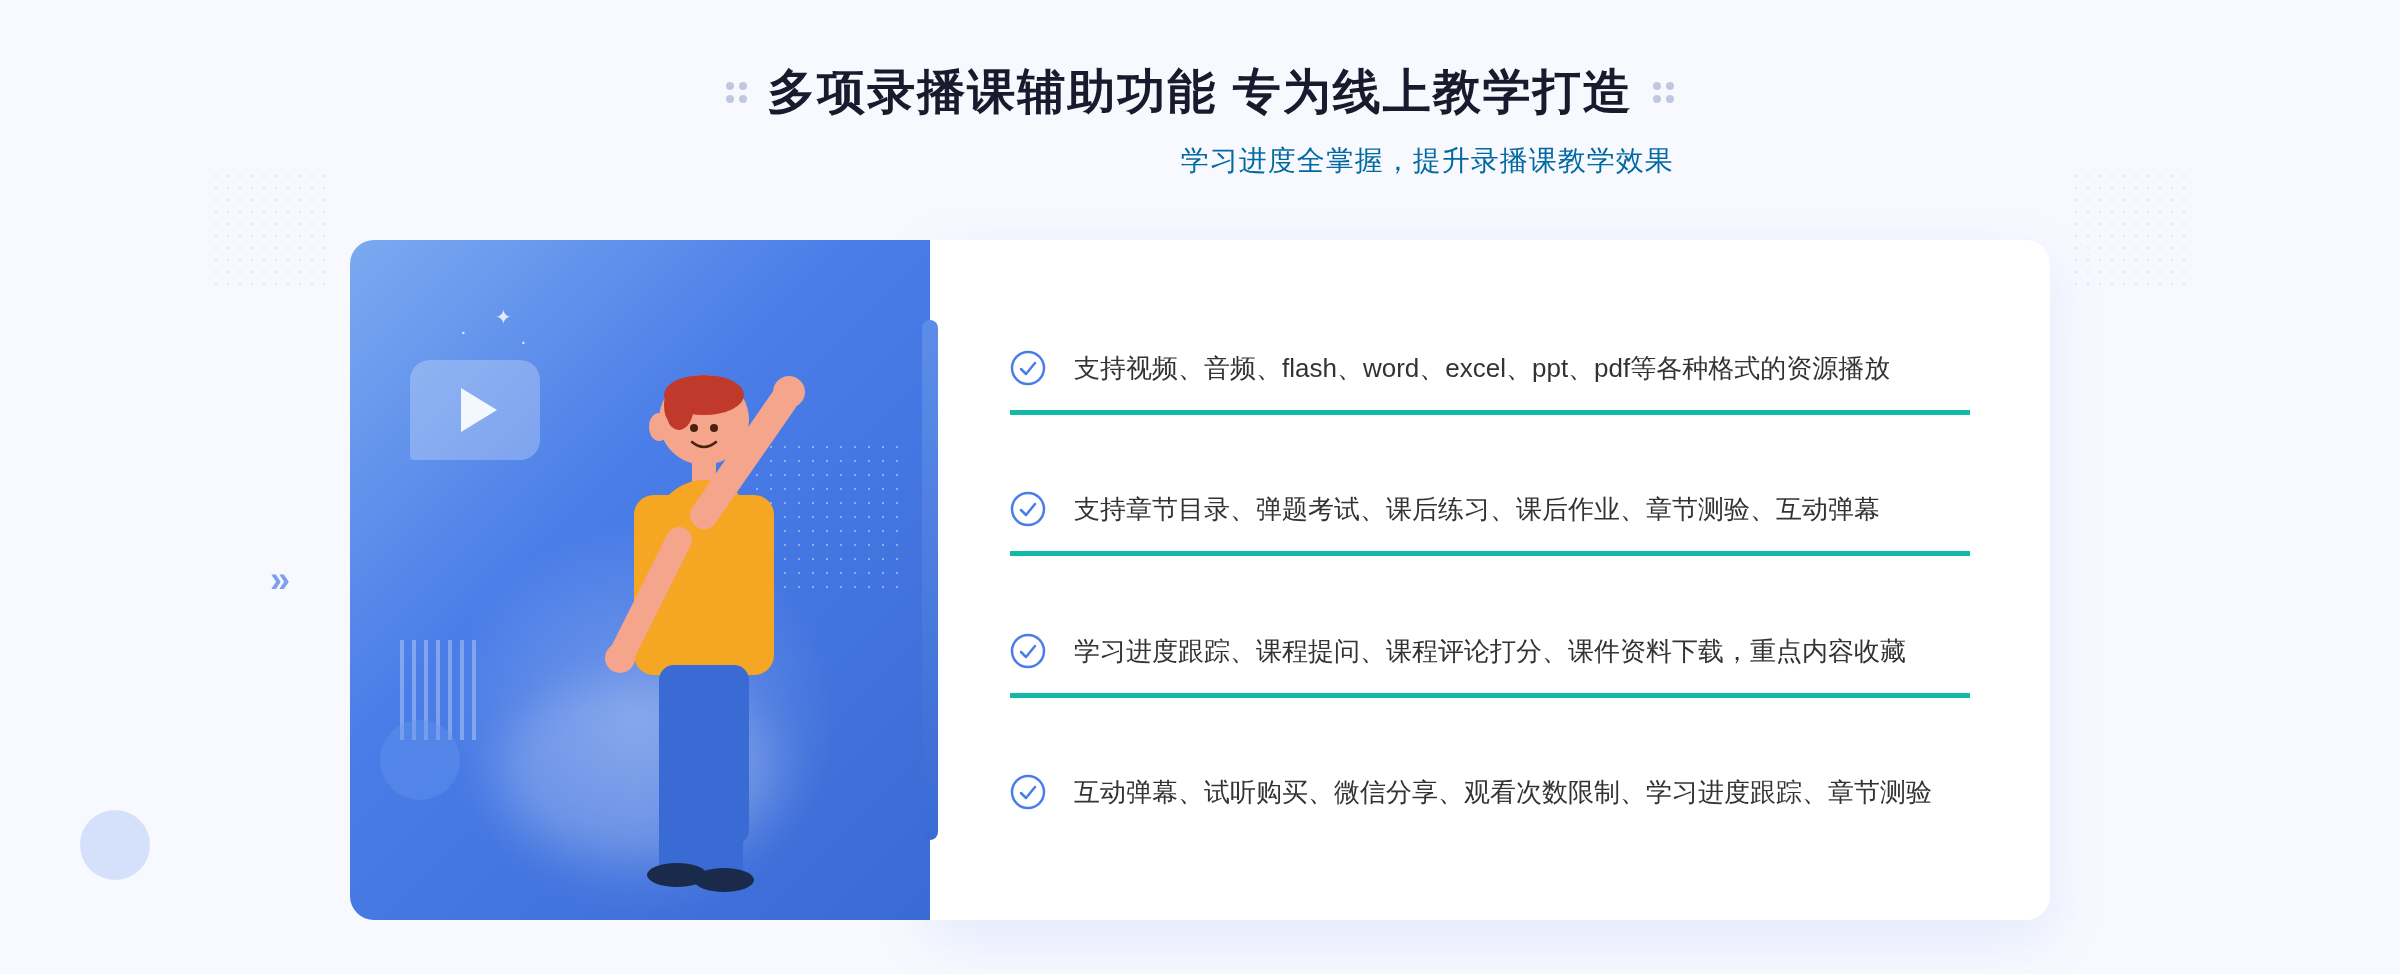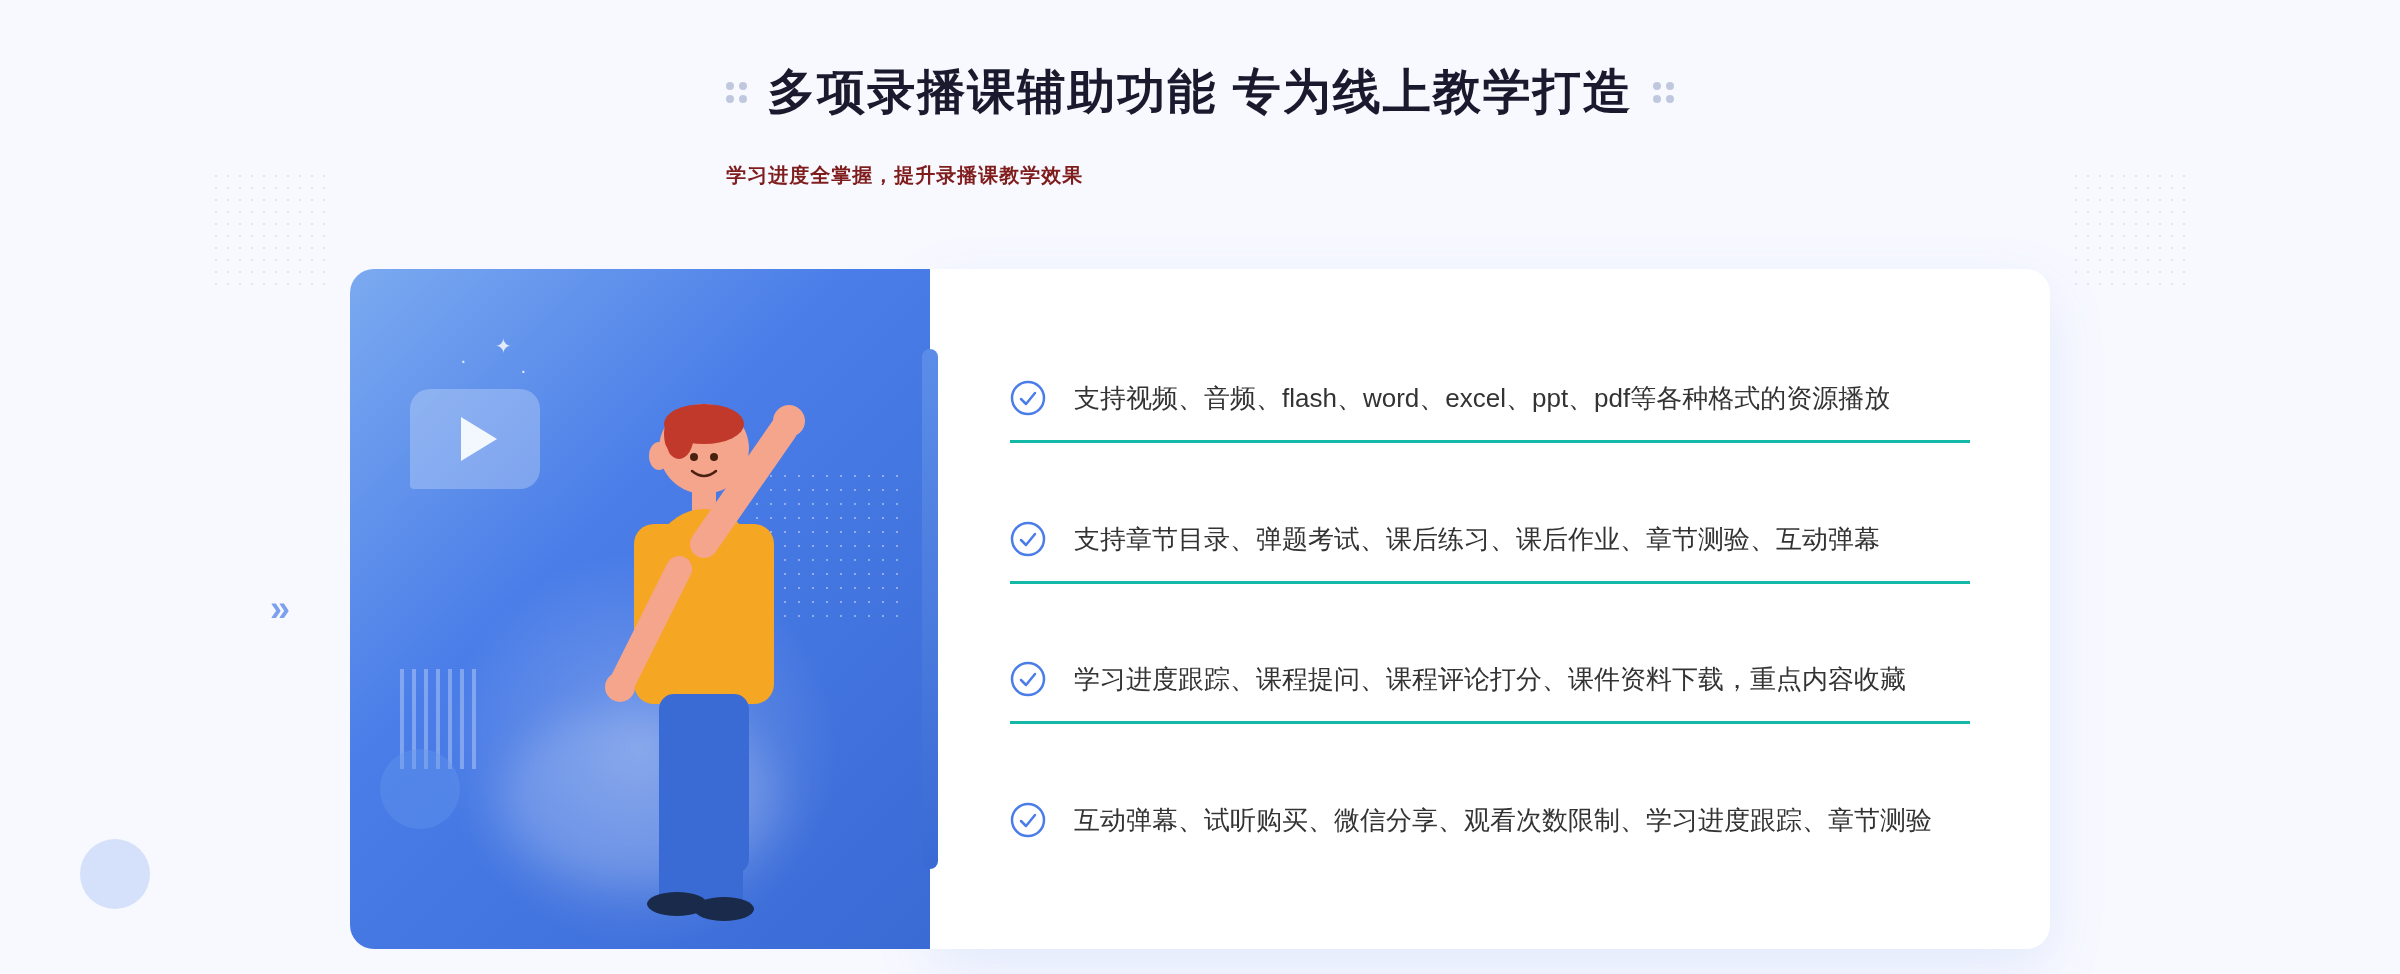--- a/index.html
+++ b/index.html
@@ -44,24 +44,23 @@
 
     .dot-pattern-tr {
       top: 170px;
       right: 210px;
     }
 
     
     .header-section {
       display: flex;
       flex-direction: column;
-      align-items: flex-start;
-      margin-bottom: 80px;
+      align-items: flex-end;
+      margin-bottom: 60px;
       position: relative;
-      gap: 20px;
     }
 
     .header-title-row {
       display: flex;
       align-items: center;
       gap: 20px;
       margin-bottom: 18px;
     }
 
     .header-dots-left {
@@ -77,23 +76,23 @@
     }
 
     .header-title {
       font-size: 48px;
       font-weight: 700;
       color: #1a1a2e;
       letter-spacing: 2px;
     }
 
     .header-subtitle {
-      font-size: 20px;
-      color: #7f1d1d;
-      font-weight: 700;
+      font-size: 28px;
+      color: #0369a1;
+      font-weight: 400;
       letter-spacing: 1px;
     }
 
     
     .main-content {
       display: flex;
       align-items: stretch;
       width: 1700px;
       min-height: 680px;
       position: relative;
@@ -246,21 +245,21 @@
     }
 
     .feature-item {
       display: flex;
       align-items: flex-start;
       gap: 28px;
       padding: 20px 0;
     }
 
     .feature-item:not(:last-child) {
-      border-bottom: 3px solid #14b8a6;
+      border-bottom: 5px solid #14b8a6;
     }
 
     .check-icon {
       width: 36px;
       height: 36px;
       flex-shrink: 0;
       margin-top: 4px;
     }
 
     .feature-text {

